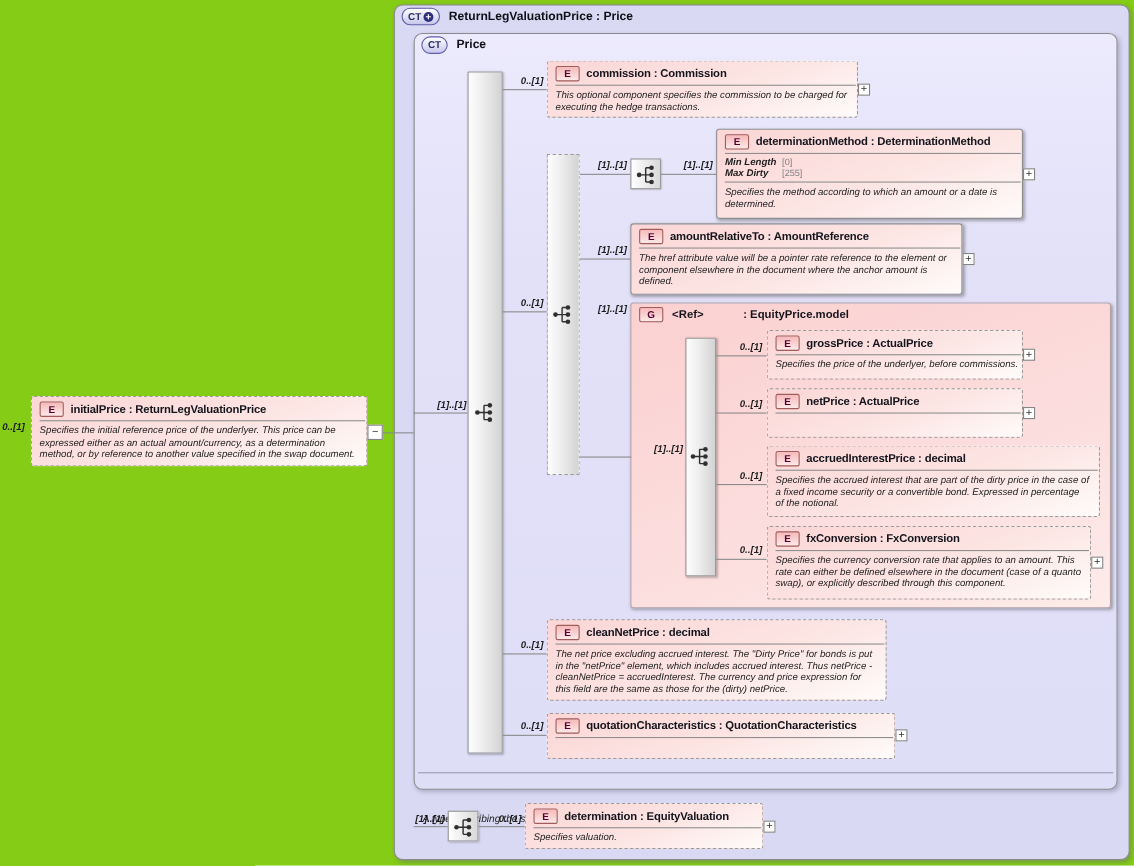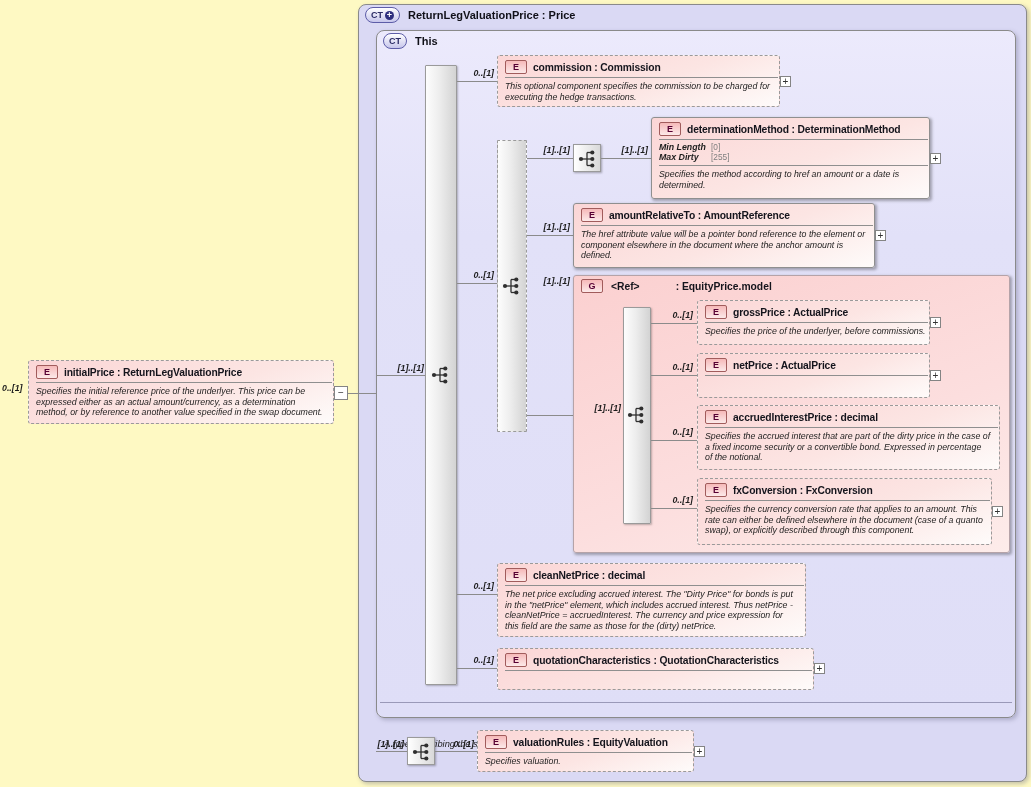--- a/index.html
+++ b/index.html
@@ -1,16 +1,16 @@
 <!DOCTYPE html>
 <html><head>
 <meta charset="utf-8">
 <style>
   html,body{margin:0;padding:0;background:#ffffff;}
-  #stage{position:relative;width:1031px;height:787px;background:#fef9c3;
+  #stage{position:relative;width:1031px;height:787px;background:#84cc16;
          font-family:"Liberation Sans","DejaVu Sans",sans-serif;overflow:hidden;}
 
   
   .ctbox{position:absolute;border:1px solid #8a8a8a;border-radius:8px;
          box-shadow:2px 2px 4px rgba(90,90,120,0.35);box-sizing:border-box;}
   .ct-outer{background:#dad9f4;}
   .ct-inner{background:linear-gradient(#eceafc,#e2e1f8 30%,#dfdef7);}
   .ctheader{position:absolute;display:flex;align-items:center;gap:8px;white-space:nowrap;}
   .ctbadge{height:14px;padding:0 5px;border:1px solid #5d5da8;border-radius:8px;
            background:linear-gradient(#ffffff,#c7c6ec);font-size:9px;font-weight:bold;
@@ -70,21 +70,21 @@
         <span class="plus-circle">+</span>
       </span>
     <span class="boxtitle">ReturnLegValuationPrice : Price</span>
   </div>
 
   <div class="ctbox ct-inner" style="left:376px;top:30px;width:640px;height:688px;"></div>
   <div class="ctheader" style="left:383px;top:33px;">
     <span class="ctbadge">
         <span>CT</span>
       </span>
-    <span class="boxtitle">This</span>
+    <span class="boxtitle">Price</span>
   </div>
   <div class="hline" style="left:380px;top:702px;width:632px;background:#9a99b8;"></div>
   <div class="footer-note" style="left:384px;top:705px;">A type describing the strike price.</div>
 
   <div class="card left" style="left:2px;top:383px;width:30px;">0..[1]</div>
   <div class="ebox" style="left:28px;top:360px;width:306px;height:64px;">
     <div class="titlerow">
         <span class="ebadge">E</span>
         <span class="title">initialPrice : ReturnLegValuationPrice</span>
       </div>
@@ -175,33 +175,33 @@
       <div class="facet">
           <span class="fname">Min Length</span>
           <span class="fval">[0]</span>
         </div>
       <div class="facet">
           <span class="fname">Max Dirty</span>
           <span class="fval">[255]</span>
         </div>
     </div>
     <div class="sep"></div>
-    <div class="desc">Specifies the method according to href an amount or a date is determined.</div>
+    <div class="desc">Specifies the method according to which an amount or a date is determined.</div>
   </div>
   <div class="handle" style="left:930px;top:153px;">+</div>
 
   <div class="hline" style="left:527px;top:235px;width:46px;"></div>
   <div class="card" style="left:536px;top:222px;width:34px;">[1]..[1]</div>
   <div class="ebox solid" style="left:573px;top:203px;width:302px;height:65px;">
     <div class="titlerow">
         <span class="ebadge">E</span>
         <span class="title">amountRelativeTo : AmountReference</span>
       </div>
     <div class="sep"></div>
-    <div class="desc">The href attribute value will be a pointer bond reference to the element or component elsewhere in the document where the anchor amount is defined.</div>
+    <div class="desc">The href attribute value will be a pointer rate reference to the element or component elsewhere in the document where the anchor amount is defined.</div>
   </div>
   <div class="handle" style="left:875px;top:230px;">+</div>
 
   <div class="card" style="left:536px;top:276px;width:34px;">[1]..[1]</div>
   <div class="hline" style="left:527px;top:415px;width:96px;"></div>
   <div class="gbox" style="left:573px;top:275px;width:437px;height:278px;"></div>
   <div class="ctheader" style="left:581px;top:279px;">
     <span class="ebadge">G</span>
     <span class="gname">&lt;Ref&gt;</span>
     <span class="gtype">: EquityPrice.model</span>
@@ -309,20 +309,20 @@
             <circle cx="15.3" cy="11" r="2.1"></circle>
             <circle cx="15.3" cy="17.5" r="2.1"></circle>
           </g>
         </svg></div>
     </div>
   <div class="hline" style="left:435px;top:751px;width:42px;"></div>
   <div class="card" style="left:444px;top:739px;width:30px;">0..[1]</div>
   <div class="ebox" style="left:477px;top:730px;width:217px;height:42px;">
     <div class="titlerow">
         <span class="ebadge">E</span>
-        <span class="title">valuationRules : EquityValuation</span>
+        <span class="title">determination : EquityValuation</span>
       </div>
     <div class="sep"></div>
     <div class="desc one-line">Specifies valuation.</div>
   </div>
   <div class="handle" style="left:694px;top:746px;">+</div>
 
 </div>
 
 </body></html>

